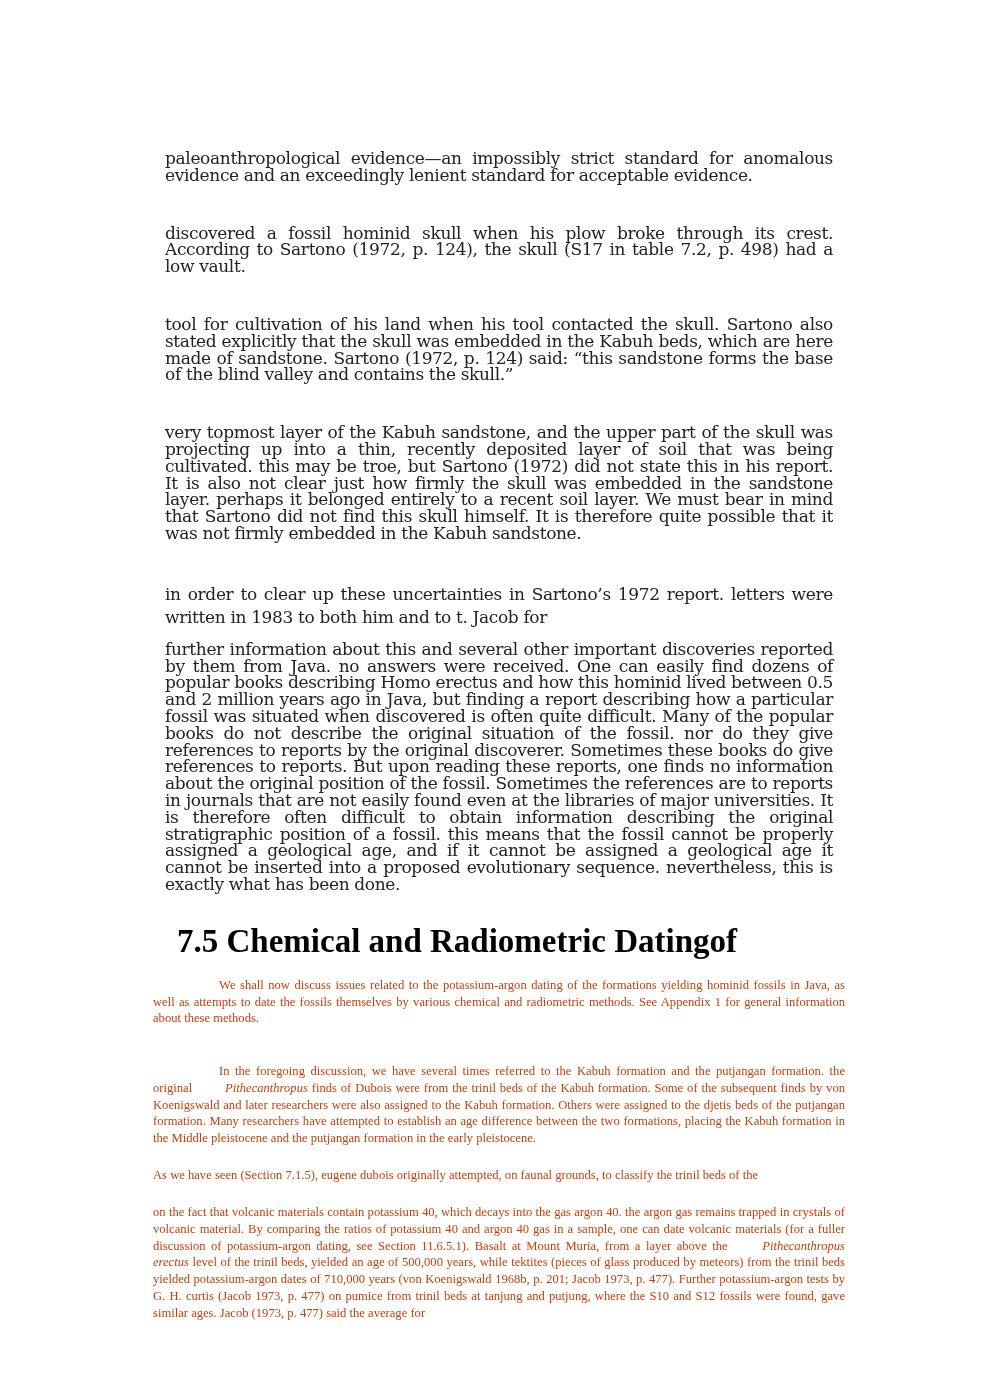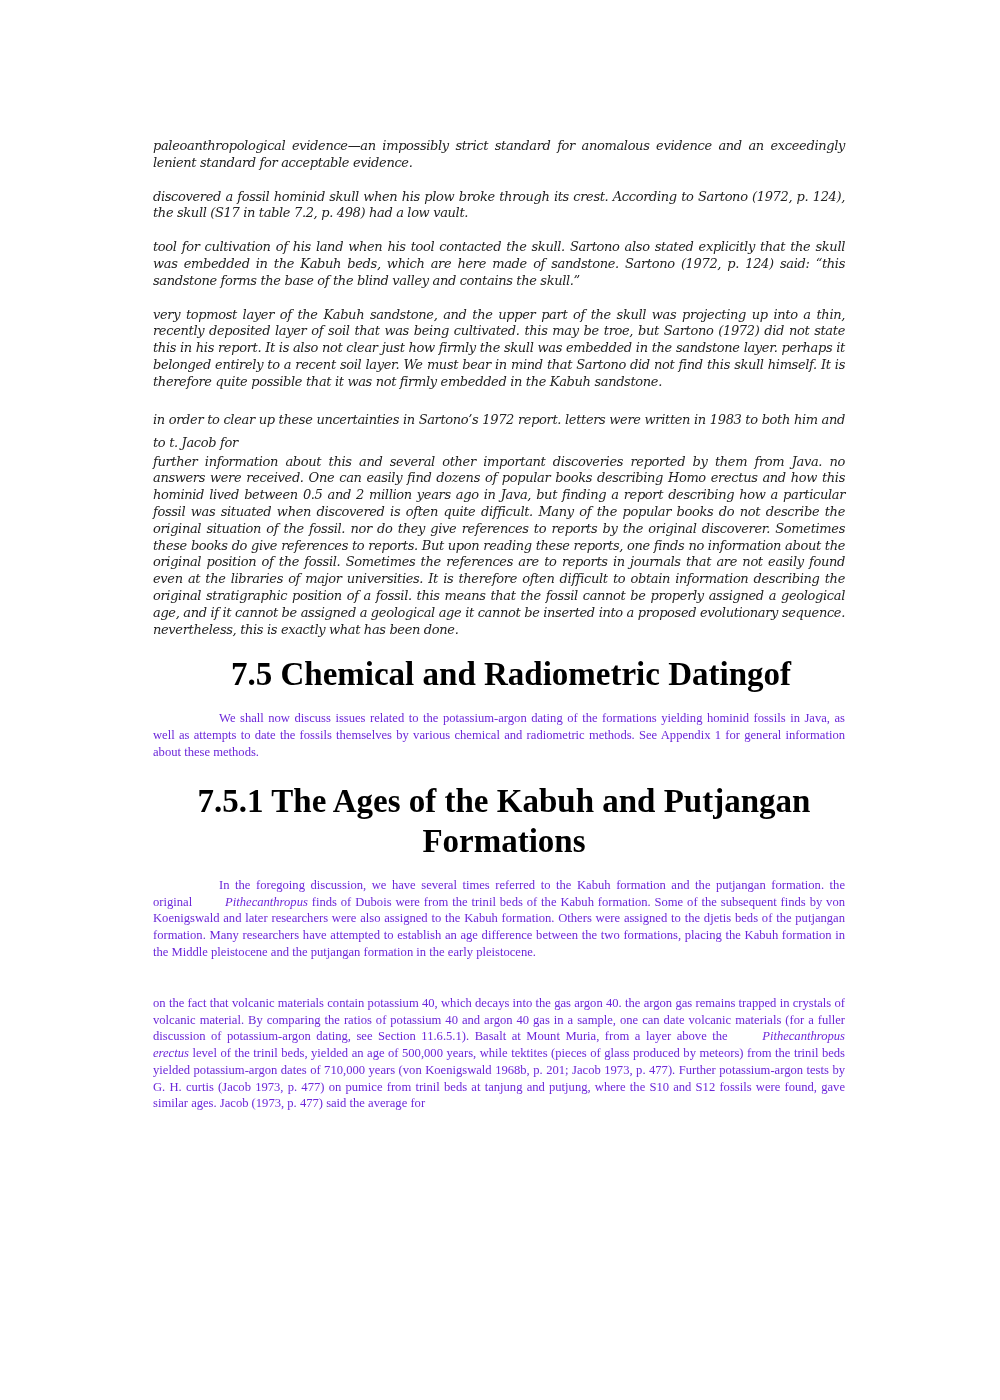--- a/index.html
+++ b/index.html
@@ -1,20 +1,20 @@
 <!DOCTYPE html>
 <html><head>
 <meta charset="utf-8">
 <style>
   html, body { margin: 0; padding: 0; background: #ffffff; }
   body { width: 1000px; height: 1400px; position: relative; overflow: hidden; color: #1a1a1a; }
   .page { position: absolute; left: 153px; top: 138px; width: 692px; }
-  .it { font-family: "DejaVu Serif", serif; font-style: italic; font-size: 13px; line-height: 16.8px; text-align: justify; margin: 0; letter-spacing: -0.35px; color: #222; }
-  .rm { font-family: "Liberation Serif", serif; font-size: 12.6px; line-height: 16.8px; text-align: justify; margin: 0; color: #6d28d9; }
-  .h { font-family: "Liberation Serif", serif; font-weight: bold; font-size: 33px; line-height: 40px; text-align: center; margin: 0; color: #000; }
+  .it { font-family: "DejaVu Serif", serif; font-size: 17px; line-height: 16.8px; text-align: justify; margin: 12px; letter-spacing: -0.35px; color: #222; }
+  .rm { font-family: "Liberation Serif", serif; font-size: 12.6px; line-height: 16.8px; text-align: justify; margin: 0; color: #c2410c; }
+  .h { font-family: "Liberation Serif", serif; font-weight: bold; font-size: 33px; line-height: 40px; margin: 0; color: #000; }
   .indent { text-indent: 66px; }
   em { font-style: italic; margin-left: 29px; }
 </style>
 </head>
 <body>
 
 <div class="page">
 
   <p class="it">paleoanthropological evidence—an impossibly strict standard for anomalous evidence and an exceedingly lenient standard for acceptable evidence.</p>
 
@@ -33,29 +33,26 @@
 
   <div style="height:16px"></div>
   <h1 class="h" style="padding-left:24px">
     <span>7.5 Chemical and Radiometric Datingof</span><br>
   </h1>
 
   <div style="height:16px"></div>
   <p class="rm indent">We shall now discuss issues related to the potassium-argon dating of the formations yielding hominid fossils in Java, as well as attempts to date the fossils themselves by various chemical and radiometric methods. See Appendix 1 for general information about these methods.</p>
 
   <div style="height:20px"></div>
-  <h2 class="h" style="padding-left:10px">
-    <span>7.5.1 The Ages of the Kabuh and Putjangan</span><br>
-    <span>Formations</span>
-  </h2>
 
   <div style="height:16px"></div>
   <p class="rm indent">
     <span>In the foregoing discussion, we have several times referred to the Kabuh formation and the putjangan formation. the original </span><em>Pithecanthropus</em><span> finds of Dubois were from the trinil beds of the Kabuh formation. Some of the subsequent finds by von Koenigswald and later researchers were also assigned to the Kabuh formation. Others were assigned to the djetis beds of the putjangan formation. Many researchers have attempted to establish an age difference between the two formations, placing the Kabuh formation in the Middle pleistocene and the putjangan formation in the early pleistocene.</span>
   </p>
 
   <div style="height:17px"></div>
+  <p class="rm" style="line-height:23px">As we have seen (Section 7.1.5), eugene dubois originally attempted, on faunal grounds, to classify the trinil beds of the</p>
 
   <div style="height:17px"></div>
   <p class="rm">
     <span>on the fact that volcanic materials contain potassium 40, which decays into the gas argon 40. the argon gas remains trapped in crystals of volcanic material. By comparing the ratios of potassium 40 and argon 40 gas in a sample, one can date volcanic materials (for a fuller discussion of potassium-argon dating, see Section 11.6.5.1). Basalt at Mount Muria, from a layer above the </span><em>Pithecanthropus erectus</em><span> level of the trinil beds, yielded an age of 500,000 years, while tektites (pieces of glass produced by meteors) from the trinil beds yielded potassium-argon dates of 710,000 years (von Koenigswald 1968b, p. 201; Jacob 1973, p. 477). Further potassium-argon tests by G. H. curtis (Jacob 1973, p. 477) on pumice from trinil beds at tanjung and putjung, where the S10 and S12 fossils were found, gave similar ages. Jacob (1973, p. 477) said the average for</span>
   </p>
 </div>
 
 </body></html>

